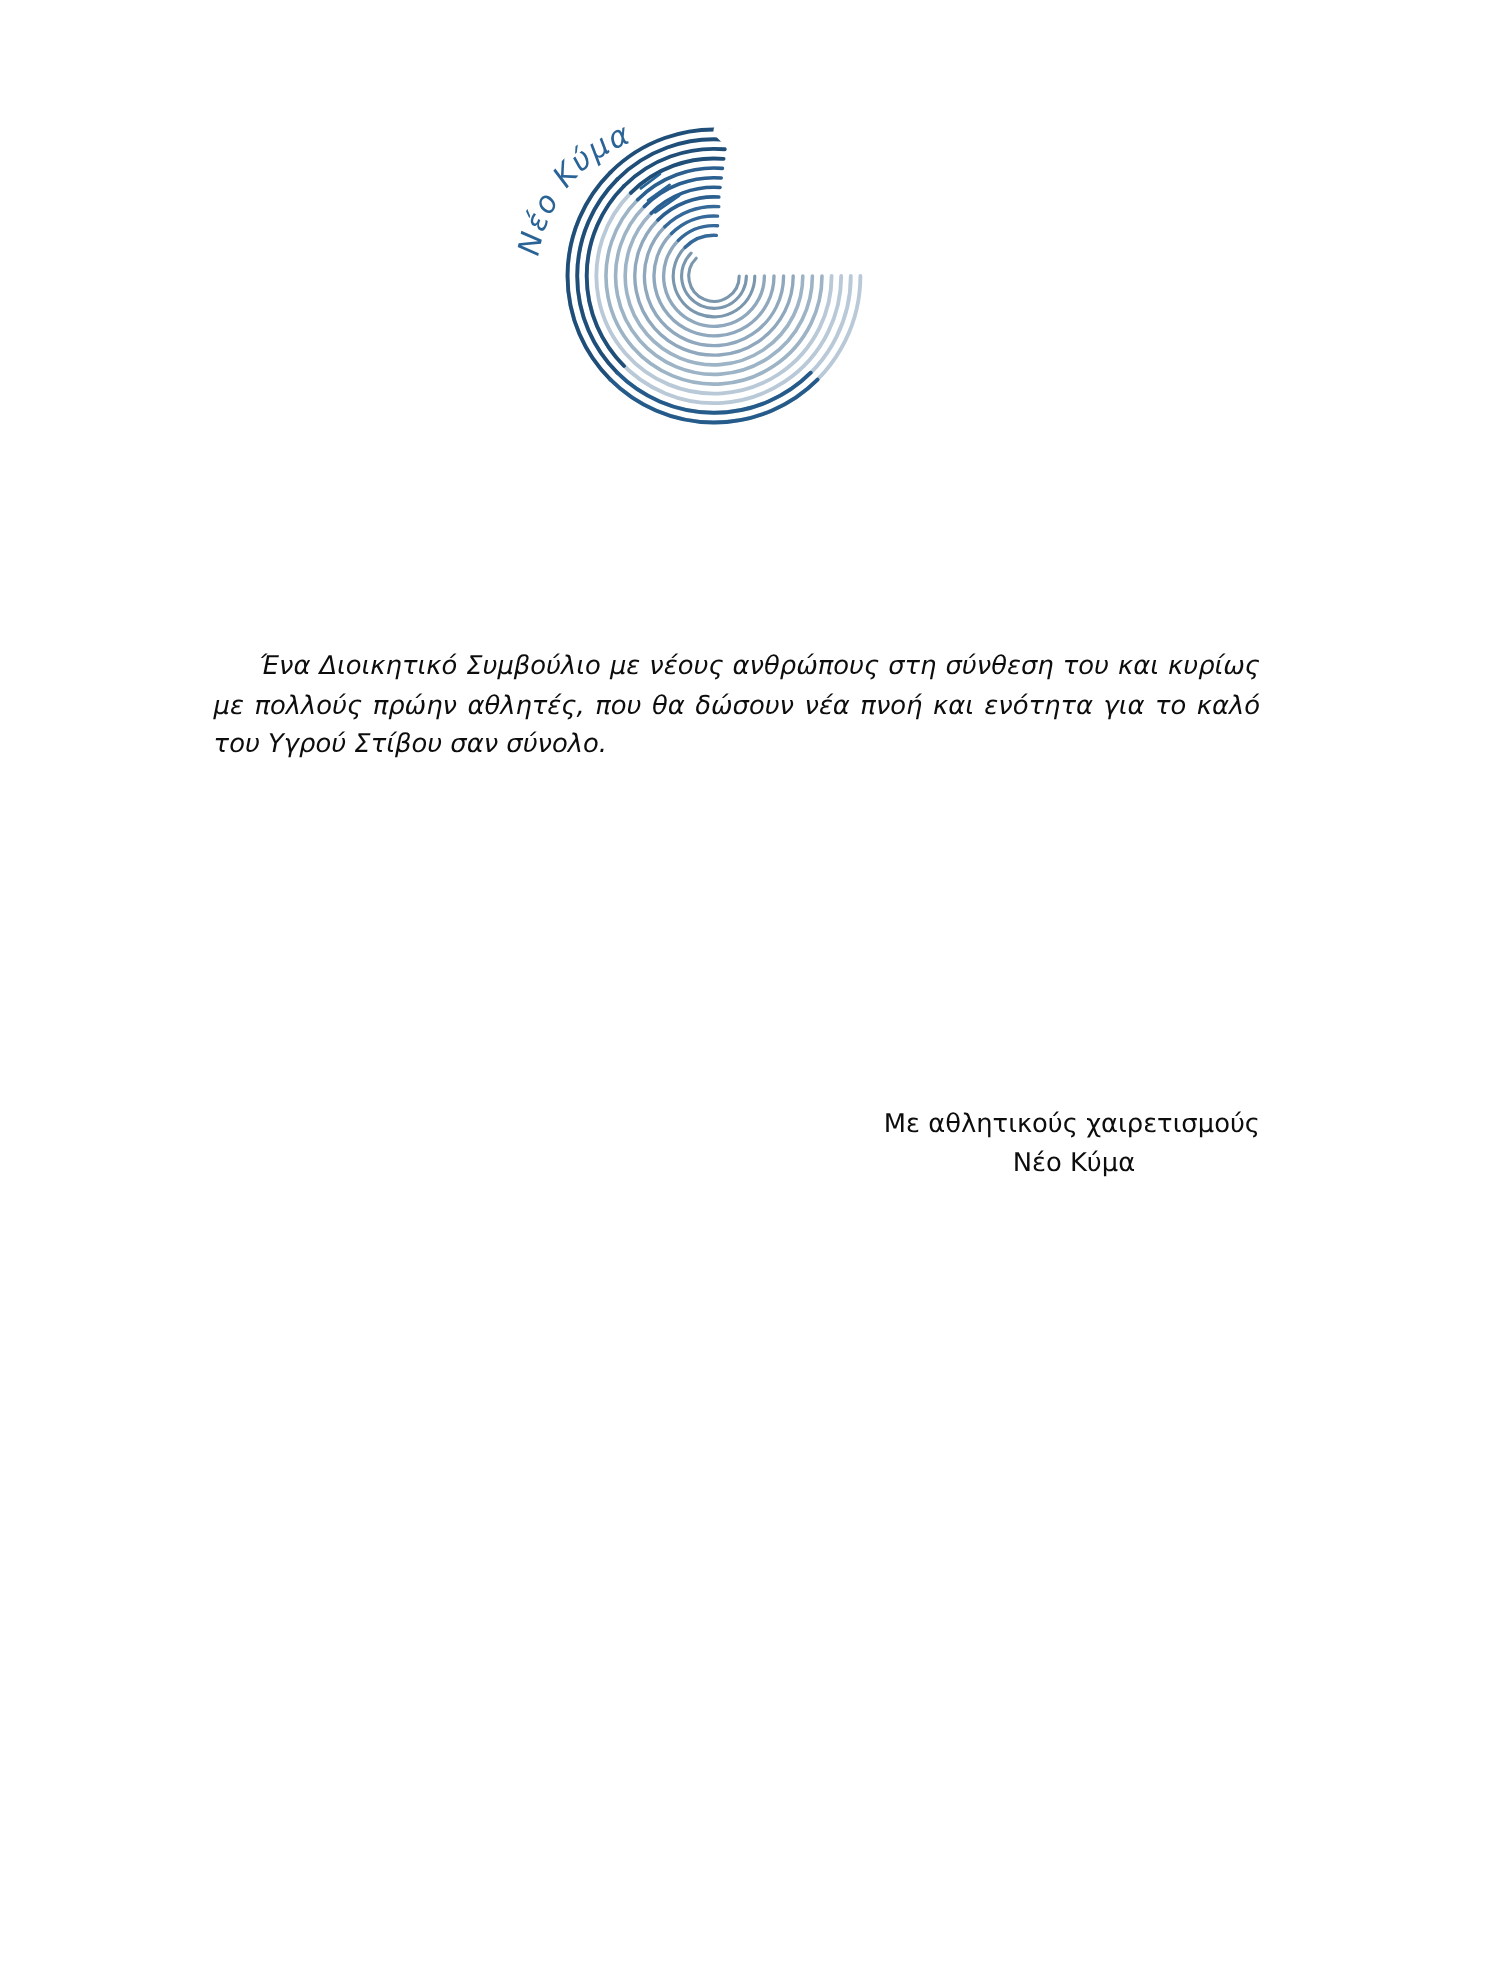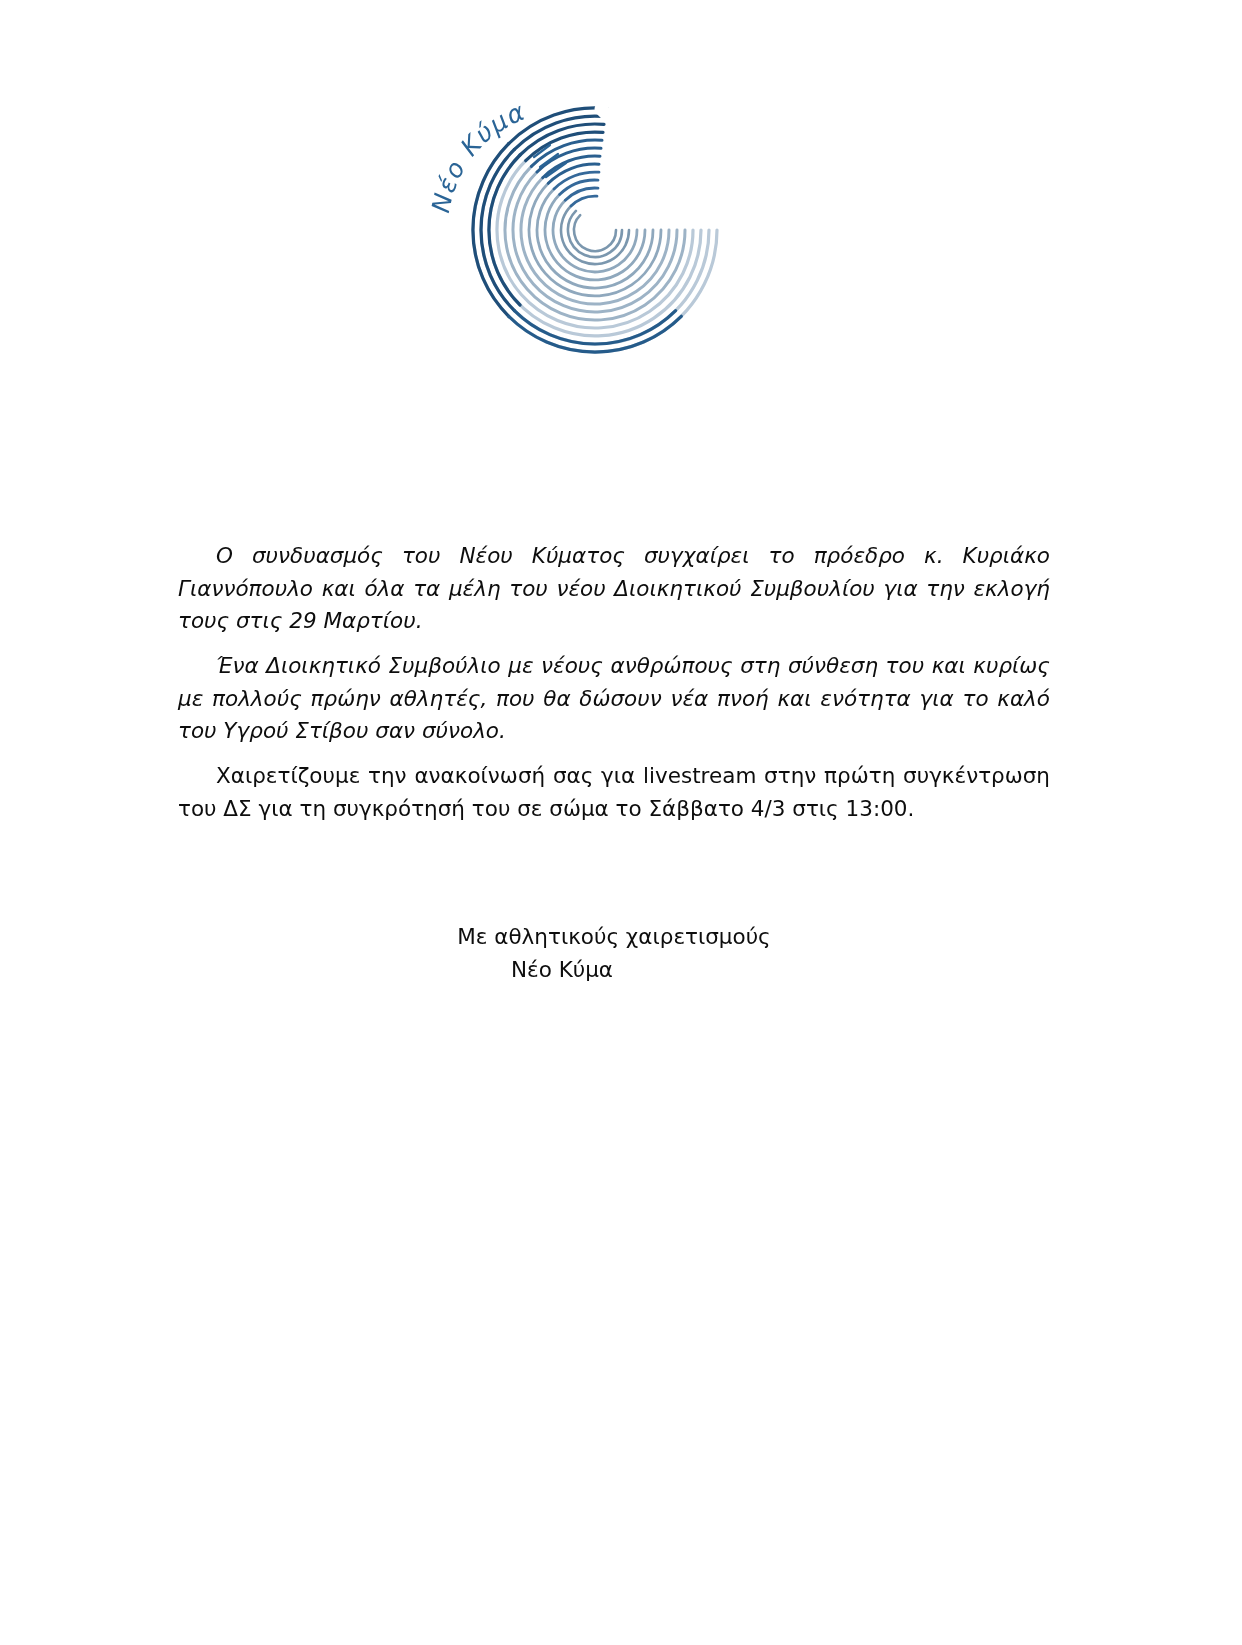--- a/index.html
+++ b/index.html
@@ -67,21 +67,20 @@
     left: 178px;
     top: 920px;
     width: 872px;
     text-align: right;
     font-size: 21.5px;
     line-height: 1.55;
     color: #0d0d0d;
   }
   .signature .sig-line {
     display: block;
-    text-align: center;
   }
   .signature .sig-line.name {
     padding-right: 104px;
   }
 </style>
 </head>
 <body>
 
 <div class="page">
 
@@ -164,23 +163,21 @@
 
       <g stroke="#2a6496" stroke-width="2.2" stroke-linecap="round">
         <line x1="104" y1="52" x2="120" y2="40"></line>
         <line x1="110" y1="62" x2="128" y2="49"></line>
         <line x1="116" y1="72" x2="136" y2="58"></line>
       </g>
     </svg>
   </div>
 
   <div class="letter-body">
-    <p>Ο συνδυασμός του Νέου Κύματος συγχαίρει το πρόεδρο κ. Κυριάκο Γιαννόπουλο και όλα τα μέλη του νέου Διοικητικού Συμβουλίου για την εκλογή τους στις 29 Μαρτίου.</p>
     <p>Ένα Διοικητικό Συμβούλιο με νέους ανθρώπους στη σύνθεση του και κυρίως με πολλούς πρώην αθλητές, που θα δώσουν νέα πνοή και ενότητα για το καλό του Υγρού Στίβου σαν σύνολο.</p>
-    <p class="upright">Χαιρετίζουμε την ανακοίνωσή σας για livestream στην πρώτη συγκέντρωση του ΔΣ για τη συγκρότησή του σε σώμα το Σάββατο 4/3 στις 13:00.</p>
   </div>
 
   <div class="signature">
     <span class="sig-line closing">Με αθλητικούς χαιρετισμούς</span>
     <span class="sig-line name">Νέο Κύμα</span>
   </div>
 
 </div>
 
 </body></html>

